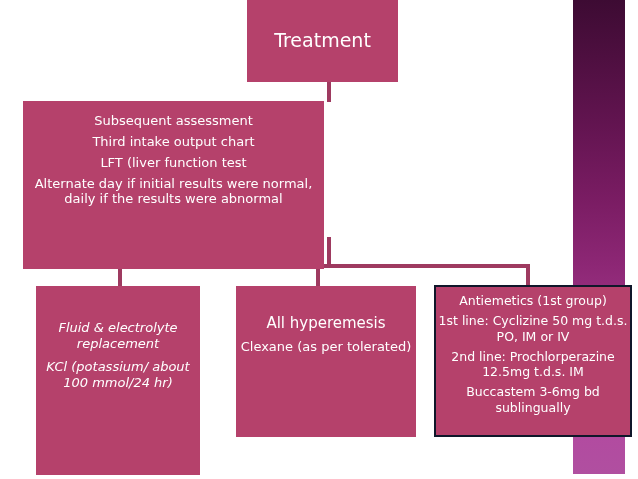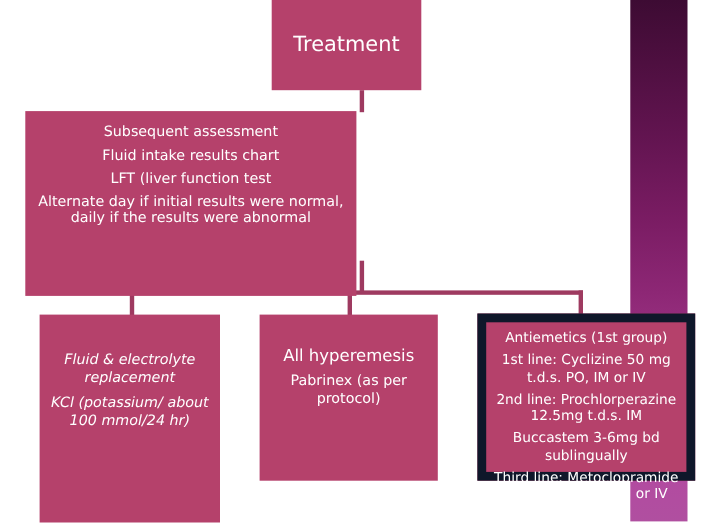--- a/index.html
+++ b/index.html
@@ -55,21 +55,21 @@
     display: block;
     width: 100%;
     padding: 0 2px;
     box-sizing: border-box;
   }
 
   
   #node-treatment {
     left: 247px;
     top: 0px;
-    width: 136px;
+    width: 151px;
     height: 82px;
     justify-content: center;
     font-size: 19px;
     align-items: center;
   }
   #node-assessment {
     left: 23px;
     top: 101px;
     width: 301px;
     height: 168px;
@@ -86,36 +86,36 @@
     height: 189px;
     padding-top: 34px;
     font-size: 13px;
     font-style: italic;
   }
   #node-fluid .line { margin-bottom: 7px; }
 
   #node-hyperemesis {
     left: 236px;
     top: 286px;
-    width: 162px;
+    width: 180px;
     height: 151px;
     padding-top: 28px;
     font-size: 13px;
   }
   #node-hyperemesis .line { margin-bottom: 7px; }
   #node-hyperemesis .heading { font-size: 15px; }
 
   #node-antiemetics {
     left: 434px;
     top: 285px;
     width: 198px;
     height: 152px;
     padding-top: 6px;
     font-size: 12.5px;
-    border: 8px solid #0f172a;
+    border: 2px solid #0f172a;
   }
   #node-antiemetics .line { margin-bottom: 5px; }
 
   
   .conn {
     position: absolute;
     background: #9e3a60;
   }
   #conn-treat-assess {
     left: 327px;
@@ -167,36 +167,35 @@
   <div class="conn" id="conn-drop-left"></div>
   <div class="conn" id="conn-drop-mid"></div>
   <div class="conn" id="conn-drop-right"></div>
 
   <div class="node" id="node-treatment">
     <span class="line">Treatment</span>
   </div>
 
   <div class="node" id="node-assessment">
     <span class="line">Subsequent assessment</span>
-    <span class="line">Fluid intake results chart</span>
+    <span class="line">Third intake output chart</span>
     <span class="line">LFT (liver function test</span>
     <span class="line">Alternate day if initial results were normal, daily if the results were abnormal</span>
   </div>
 
   <div class="node" id="node-fluid">
     <span class="line">Fluid &amp; electrolyte replacement</span>
     <span class="line">KCl (potassium/ about 100 mmol/24 hr)</span>
   </div>
 
   <div class="node" id="node-hyperemesis">
     <span class="line heading">All hyperemesis</span>
-    <span class="line">Pabrinex (as per protocol)</span>
+    <span class="line">Clexane (as per tolerated)</span>
   </div>
 
   <div class="node" id="node-antiemetics">
     <span class="line">Antiemetics (1st group)</span>
     <span class="line">1st line: Cyclizine 50 mg t.d.s. PO, IM or IV</span>
     <span class="line">2nd line: Prochlorperazine 12.5mg t.d.s. IM</span>
     <span class="line">Buccastem 3-6mg bd sublingually</span>
-    <span class="line">Third line: Metoclopramide 10 mg t.d.s. PO IM or IV</span>
   </div>
 
 </div>
 
 </body></html>

